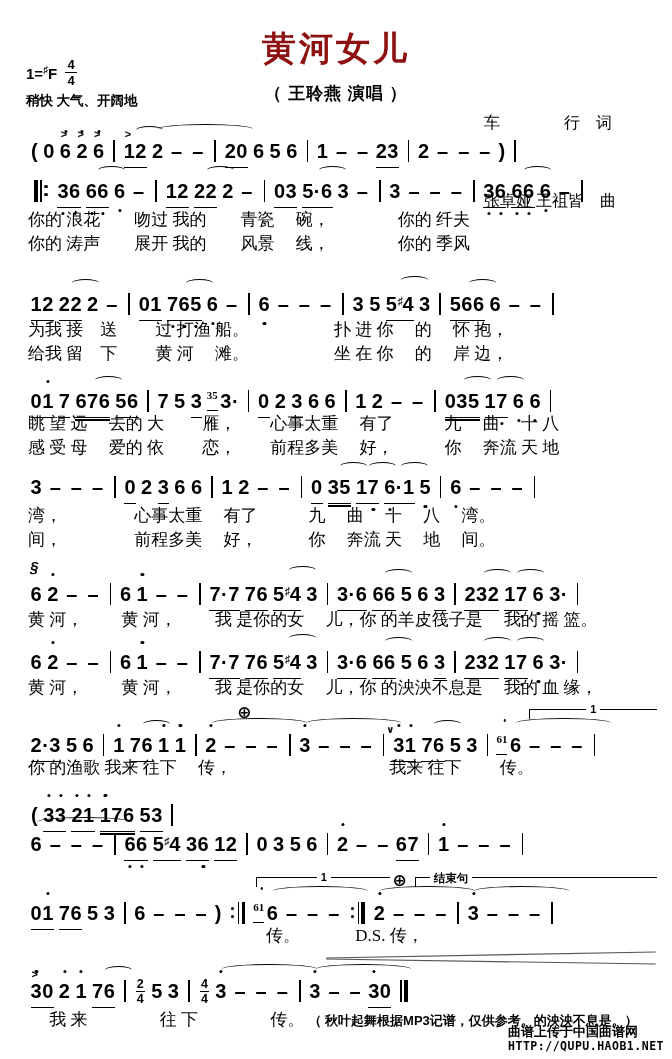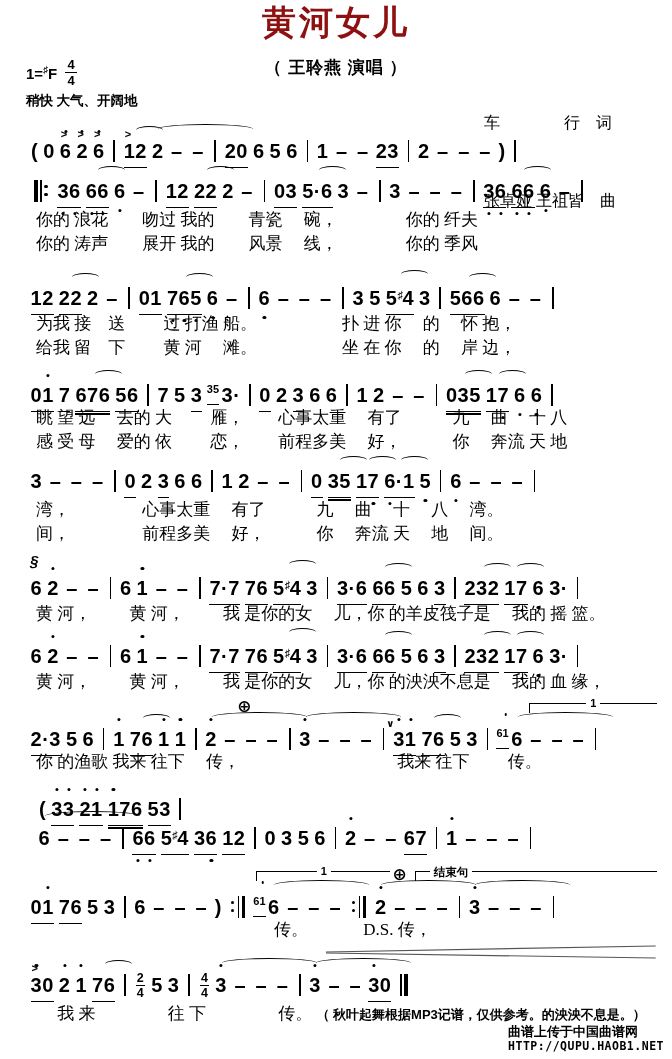--- a/index.html
+++ b/index.html
@@ -1,20 +1,20 @@
 <!DOCTYPE html>
 <html><head>
 <meta charset="utf-8">
 <style>
   html,body{margin:0;padding:0;background:#fff;}
   .sheet{position:relative;width:672px;height:1059px;background:#fff;overflow:hidden;
          font-family:"Liberation Sans","DejaVu Sans",sans-serif;color:#000;}
   
   .header{position:relative;height:128px;}
-  .title{text-align:center;font-size:34px;font-weight:bold;letter-spacing:3px;}
+  .title{padding-top:26px;text-align:center;font-size:34px;font-weight:bold;letter-spacing:3px;}
   .subtitle{text-align:center;font-size:17px;font-weight:bold;margin-top:10px;letter-spacing:1px;}
   .credits{position:absolute;right:56px;top:58px;text-align:left;font-size:16px;
            font-family:"Liberation Serif","DejaVu Serif",serif;line-height:26px;white-space:pre;}
   .keyrow{position:absolute;left:26px;top:58px;font-size:15px;font-weight:bold;white-space:nowrap;}
   .keyrow sup{font-size:10px;}
   .frac{display:inline-block;vertical-align:-6px;text-align:center;font-size:13px;line-height:1;margin-left:4px;}
   .frac .tt{display:block;border-bottom:1.3px solid #000;padding:0 2px 1px;}
   .frac .tb{display:block;padding-top:1px;}
   .tempo{position:absolute;left:26px;top:92px;font-size:13.5px;font-weight:bold;
          font-family:"Liberation Serif","DejaVu Serif",serif;}
@@ -36,21 +36,21 @@
   .seg .ld{position:absolute;bottom:-6px;left:50%;transform:translateX(-50%);
            width:3.2px;height:3.2px;background:#000;border-radius:50%;}
   .u1 .ld{bottom:-9px;}
   .sh{font-size:11px;vertical-align:6px;margin-right:-1px;}
   .acc{position:absolute;top:-17px;left:1px;font-size:11px;font-weight:bold;}
   .brm{position:absolute;top:-15px;left:-7px;font-size:10px;font-weight:bold;}
   .arc{position:absolute;top:-10px;left:55%;width:27px;height:7px;
        border-top:1.8px solid #000;border-radius:50% 50% 0 0;pointer-events:none;}
   .arc.lg{width:95px;top:-12px;height:9px;}
   .grace{display:inline-block;position:relative;font-size:11px;vertical-align:9px;
-         border-bottom:1.1px solid #000;margin:0 0 0 2px;letter-spacing:0;}
+         border-bottom:1.1px solid #000;margin:0 0 0 2px;letter-spacing:0;font-family:Liberation Serif, serif;}
   .grace .seg .hd{top:-5px;width:2.5px;height:2.5px;}
   .bar{display:inline-block;margin:0 5px;vertical-align:-4px;}
   .bl{display:inline-block;width:1.6px;height:22px;background:#000;margin:0 1.2px;vertical-align:top;}
   .bl.thick{width:3.6px;}
   .rdots{display:inline-block;width:4px;height:22px;position:relative;vertical-align:top;margin:0 1.5px;}
   .rdots i{position:absolute;left:0;width:3.4px;height:3.4px;background:#000;border-radius:50%;}
   .rdots i.d1{top:5px;} .rdots i.d2{top:13px;}
   .ts{display:inline-block;vertical-align:-5px;text-align:center;font-weight:bold;
       font-size:12.5px;line-height:1;margin:0 4px;}
   .ts .tt{display:block;border-bottom:1.3px solid #000;padding:0 1px 1px;}
@@ -60,21 +60,21 @@
   .segno{position:absolute;top:-18px;font-size:15px;font-weight:bold;font-style:italic;}
   .coda{position:absolute;top:-22px;font-size:17px;font-weight:bold;}
   .volta{position:absolute;top:-15px;height:9px;border-top:1.5px solid #000;border-left:1.5px solid #000;}
   .volta span{position:absolute;top:-7px;left:50%;transform:translateX(-50%);
               background:#fff;padding:0 4px;font-size:11px;font-weight:bold;}
   .endbr{position:absolute;top:-15px;height:9px;border-top:1.5px solid #000;border-left:1.5px solid #000;}
   .endbr span{position:absolute;top:-7px;left:14px;background:#fff;padding:0 4px;
               font-size:11.5px;font-weight:bold;font-family:"Liberation Serif","DejaVu Serif",serif;}
   .cresc{position:absolute;top:-26px;height:16px;}
   
-  .lyr{white-space:pre;font-size:17px;line-height:24px;padding-left:36px;
+  .lyr{white-space:pre;font-size:17px;line-height:24px;padding-left:28px;
        font-family:"Liberation Serif","DejaVu Serif",serif;}
   .lyr .small{font-size:13px;font-weight:bold;font-family:"Liberation Sans",sans-serif;}
   
   .watermark{position:absolute;right:8px;bottom:5px;text-align:left;line-height:15px;}
   .wm1{font-size:13px;font-weight:bold;font-family:"Liberation Sans",sans-serif;}
   .wm2{font-size:11.5px;font-weight:bold;font-family:"DejaVu Sans Mono",monospace;letter-spacing:0.5px;}
 </style>
 </head>
 <body>
 
@@ -98,21 +98,21 @@
 
   <div id="score">
       <div class="sys" style="margin-top: 8px;">
         <div class="nr"><span class="tok par">(</span><span class="tok grp"><span class="seg">0</span></span><span class="tok grp"><span class="seg">6<i class="hd"></i></span><span class="acc">&gt;</span></span><span class="tok grp"><span class="seg">2<i class="hd"></i></span><span class="acc">&gt;</span></span><span class="tok grp"><span class="seg">6<i class="hd"></i></span><span class="acc">&gt;</span></span><span class="bar"><span class="bl"></span></span><span class="tok grp u1"><span class="seg">1</span><span class="seg">2</span><span class="acc">&gt;</span><i class="arc"></i></span><span class="tok grp"><span class="seg">2</span><i class="arc lg"></i></span><span class="tok dash">–</span><span class="tok dash">–</span><span class="bar"><span class="bl"></span></span><span class="tok grp u1"><span class="seg">2</span><span class="seg">0</span></span><span class="tok grp"><span class="seg">6</span></span><span class="tok grp"><span class="seg">5</span></span><span class="tok grp"><span class="seg">6</span></span><span class="bar"><span class="bl"></span></span><span class="tok grp"><span class="seg">1</span></span><span class="tok dash">–</span><span class="tok dash">–</span><span class="tok grp u1"><span class="seg">2</span><span class="seg">3</span></span><span class="bar"><span class="bl"></span></span><span class="tok grp"><span class="seg">2</span></span><span class="tok dash">–</span><span class="tok dash">–</span><span class="tok dash">–</span><span class="tok par">)</span><span class="bar"><span class="bl"></span></span></div>
       </div>
       <div class="sys" style="margin-top: 8px;">
         <div class="nr"><span class="bar"><span class="bl thick"></span><span class="bl"></span><span class="rdots"><i class="d1"></i><i class="d2"></i></span></span><span class="tok grp u1"><span class="seg">3<i class="ld"></i></span><span class="seg">6<i class="ld"></i></span></span><span class="tok grp u1"><span class="seg">6<i class="ld"></i></span><span class="seg">6<i class="ld"></i></span><i class="arc"></i></span><span class="tok grp"><span class="seg">6<i class="ld"></i></span></span><span class="tok dash">–</span><span class="bar"><span class="bl"></span></span><span class="tok grp u1"><span class="seg">1</span><span class="seg">2</span></span><span class="tok grp u1"><span class="seg">2</span><span class="seg">2</span><i class="arc"></i></span><span class="tok grp"><span class="seg">2</span></span><span class="tok dash">–</span><span class="bar"><span class="bl"></span></span><span class="tok grp u1"><span class="seg">0</span><span class="seg">3</span></span><span class="tok grp u1"><span class="seg">5</span><span class="seg">·</span><span class="seg">6</span><i class="arc"></i></span><span class="tok grp"><span class="seg">3</span></span><span class="tok dash">–</span><span class="bar"><span class="bl"></span></span><span class="tok grp"><span class="seg">3</span></span><span class="tok dash">–</span><span class="tok dash">–</span><span class="tok dash">–</span><span class="bar"><span class="bl"></span></span><span class="tok grp u1"><span class="seg">3<i class="ld"></i></span><span class="seg">6<i class="ld"></i></span></span><span class="tok grp u1"><span class="seg">6<i class="ld"></i></span><span class="seg">6<i class="ld"></i></span><i class="arc"></i></span><span class="tok grp"><span class="seg">6<i class="ld"></i></span></span><span class="tok dash">–</span><span class="bar"><span class="bl"></span></span></div>
         <div class="lyr">你的 浪花　　吻过 我的　　青瓷　 碗，　　　　你的 纤夫</div>
         <div class="lyr">你的 涛声　　展开 我的　　风景　 线，　　　　你的 季风</div>
       </div>
-      <div class="sys" style="margin-top: 24px;">
+      <div class="sys" style="margin-top: 30px;">
         <div class="nr"><span class="tok grp u1"><span class="seg">1</span><span class="seg">2</span></span><span class="tok grp u1"><span class="seg">2</span><span class="seg">2</span><i class="arc"></i></span><span class="tok grp"><span class="seg">2</span></span><span class="tok dash">–</span><span class="bar"><span class="bl"></span></span><span class="tok grp u1"><span class="seg">0</span><span class="seg">1</span></span><span class="tok grp u1"><span class="seg">7<i class="ld"></i></span><span class="seg">6<i class="ld"></i></span><span class="seg">5<i class="ld"></i></span><i class="arc"></i></span><span class="tok grp"><span class="seg">6<i class="ld"></i></span></span><span class="tok dash">–</span><span class="bar"><span class="bl"></span></span><span class="tok grp"><span class="seg">6<i class="ld"></i></span></span><span class="tok dash">–</span><span class="tok dash">–</span><span class="tok dash">–</span><span class="bar"><span class="bl"></span></span><span class="tok grp"><span class="seg">3</span></span><span class="tok grp"><span class="seg">5</span></span><span class="tok grp u1"><span class="seg">5</span><span class="seg"><span class="sh">♯</span>4</span><i class="arc"></i></span><span class="tok grp"><span class="seg">3</span></span><span class="bar"><span class="bl"></span></span><span class="tok grp u1"><span class="seg">5</span><span class="seg">6</span><span class="seg">6</span><i class="arc"></i></span><span class="tok grp"><span class="seg">6</span></span><span class="tok dash">–</span><span class="tok dash">–</span><span class="bar"><span class="bl"></span></span></div>
         <div class="lyr">为我 接　送　　 过 打渔 船。　　　　　扑 进 你　 的　 怀 抱，</div>
         <div class="lyr">给我 留　下　　 黄 河　 滩。　　　　　坐 在 你　 的　 岸 边，</div>
       </div>
       <div class="sys" style="margin-top: 14px;">
         <div class="nr"><span class="tok grp u1"><span class="seg">0</span><span class="seg">1<i class="hd"></i></span></span><span class="tok grp u1"><span class="seg">7</span></span><span class="tok grp u2"><span class="seg">6</span><span class="seg">7</span><span class="seg">6</span><i class="arc"></i></span><span class="tok grp u1"><span class="seg">5</span><span class="seg">6</span></span><span class="bar"><span class="bl"></span></span><span class="tok grp"><span class="seg">7</span></span><span class="tok grp"><span class="seg">5</span></span><span class="tok grp u1"><span class="seg">3</span></span><span class="grace"><span class="seg">3</span><span class="seg">5</span></span><span class="tok grp"><span class="seg">3</span><span class="seg">·</span></span><span class="bar"><span class="bl"></span></span><span class="tok grp u1"><span class="seg">0</span></span><span class="tok grp"><span class="seg">2</span></span><span class="tok grp u1"><span class="seg">3</span></span><span class="tok grp"><span class="seg">6</span></span><span class="tok grp"><span class="seg">6</span></span><span class="bar"><span class="bl"></span></span><span class="tok grp"><span class="seg">1</span></span><span class="tok grp"><span class="seg">2</span></span><span class="tok dash">–</span><span class="tok dash">–</span><span class="bar"><span class="bl"></span></span><span class="tok grp u2"><span class="seg">0</span><span class="seg">3</span><span class="seg">5</span><i class="arc"></i></span><span class="tok grp u1"><span class="seg">1</span><span class="seg">7<i class="ld"></i></span><i class="arc"></i></span><span class="tok grp"><span class="seg">6<i class="ld"></i></span></span><span class="tok grp"><span class="seg">6<i class="ld"></i></span></span><span class="bar"><span class="bl"></span></span></div>
         <div class="lyr">眺 望 远　 去的 大　　 雁，　　心事太重　 有了　　　九　 曲　 十 八</div>
         <div class="lyr">感 受 母　 爱的 依　　 恋，　　前程多美　 好，　　　你　 奔流 天 地</div>
       </div>
       <div class="sys" style="margin-top: 12px;">
@@ -134,21 +134,21 @@
       <div class="sys" style="margin-top: 24px;">
         <div class="marks">
           <span class="coda" style="left: 33%;">⊕</span>
           <div class="volta" style="left: 79%; width: 20%;">
             <span>1</span>
           </div>
         </div>
         <div class="nr"><span class="tok grp u1"><span class="seg">2</span><span class="seg">·</span><span class="seg">3</span></span><span class="tok grp"><span class="seg">5</span></span><span class="tok grp"><span class="seg">6</span></span><span class="bar"><span class="bl"></span></span><span class="tok grp"><span class="seg">1<i class="hd"></i></span></span><span class="tok grp u1"><span class="seg">7</span><span class="seg">6</span><i class="arc"></i></span><span class="tok grp"><span class="seg">1<i class="hd"></i></span></span><span class="tok grp"><span class="seg">1<i class="hd"></i></span></span><span class="bar"><span class="bl"></span></span><span class="tok grp"><span class="seg">2<i class="hd"></i></span><i class="arc lg"></i></span><span class="tok dash">–</span><span class="tok dash">–</span><span class="tok dash">–</span><span class="bar"><span class="bl"></span></span><span class="tok grp"><span class="seg">3<i class="hd"></i></span><i class="arc lg"></i></span><span class="tok dash">–</span><span class="tok dash">–</span><span class="tok dash">–</span><span class="bar"><span class="bl"></span></span><span class="tok grp u1"><span class="seg">3<i class="hd"></i></span><span class="seg">1<i class="hd"></i></span><span class="brm">∨</span></span><span class="tok grp u1"><span class="seg">7</span><span class="seg">6</span><i class="arc"></i></span><span class="tok grp"><span class="seg">5</span></span><span class="tok grp"><span class="seg">3</span></span><span class="bar"><span class="bl"></span></span><span class="grace"><span class="seg">6</span><span class="seg">1<i class="hd"></i></span></span><span class="tok grp"><span class="seg">6</span><i class="arc lg"></i></span><span class="tok dash">–</span><span class="tok dash">–</span><span class="tok dash">–</span><span class="bar"><span class="bl"></span></span></div>
         <div class="lyr">你 的渔歌 我来 往下　 传，　　　　　　　　　 我来 往下　　 传。</div>
       </div>
-      <div class="sys" style="margin-top: 20px; margin-left: 8px;">
+      <div class="sys" style="margin-top: 20px;">
         <div class="nr pre"><span class="tok par">(</span><span class="tok grp u1"><span class="seg">3<i class="hd"></i></span><span class="seg">3<i class="hd"></i></span></span><span class="tok grp u1"><span class="seg">2<i class="hd"></i></span><span class="seg">1<i class="hd"></i></span></span><span class="tok grp u2"><span class="seg">1<i class="hd"></i></span><span class="seg">7</span><span class="seg">6</span></span><span class="tok grp u1"><span class="seg">5</span><span class="seg">3</span></span><span class="bar"><span class="bl"></span></span></div>
         <div class="nr"><span class="tok grp"><span class="seg">6</span><i class="arc lg"></i></span><span class="tok dash">–</span><span class="tok dash">–</span><span class="tok dash">–</span><span class="bar"><span class="bl"></span></span><span class="tok grp u1"><span class="seg">6<i class="ld"></i></span><span class="seg">6<i class="ld"></i></span></span><span class="tok grp u1"><span class="seg">5</span><span class="seg"><span class="sh">♯</span>4</span></span><span class="tok grp u1"><span class="seg">3</span><span class="seg">6<i class="ld"></i></span></span><span class="tok grp u1"><span class="seg">1</span><span class="seg">2</span></span><span class="bar"><span class="bl"></span></span><span class="tok grp"><span class="seg">0</span></span><span class="tok grp"><span class="seg">3</span></span><span class="tok grp"><span class="seg">5</span></span><span class="tok grp"><span class="seg">6</span></span><span class="bar"><span class="bl"></span></span><span class="tok grp"><span class="seg">2<i class="hd"></i></span></span><span class="tok dash">–</span><span class="tok dash">–</span><span class="tok grp u1"><span class="seg">6</span><span class="seg">7</span></span><span class="bar"><span class="bl"></span></span><span class="tok grp"><span class="seg">1<i class="hd"></i></span></span><span class="tok dash">–</span><span class="tok dash">–</span><span class="tok dash">–</span><span class="bar"><span class="bl"></span></span></div>
       </div>
       <div class="sys" style="margin-top: 34px;">
         <div class="marks">
           <div class="volta" style="left: 36%; width: 21%;">
             <span>1</span>
           </div>
           <span class="coda" style="left: 57.5%;">⊕</span>
           <div class="endbr" style="left: 61%; width: 38%; text-align: center;">

